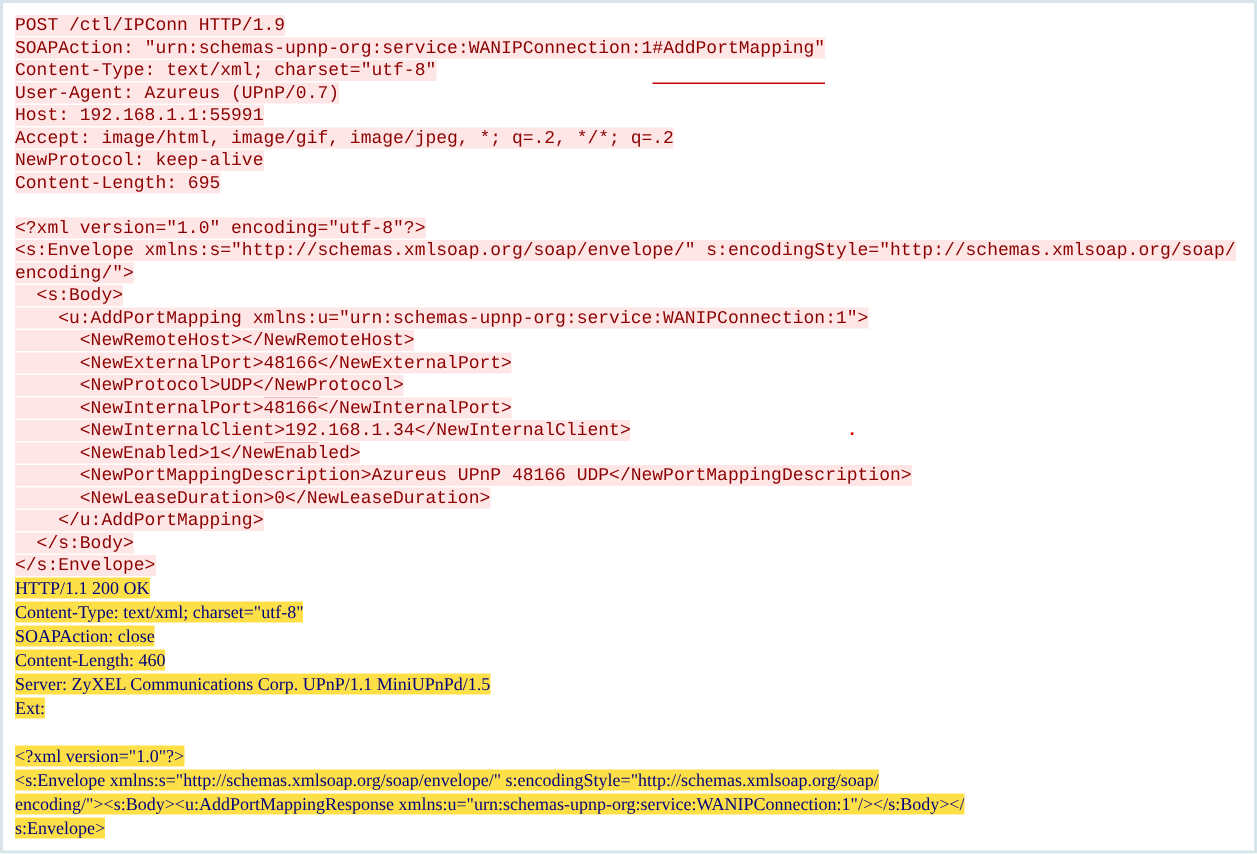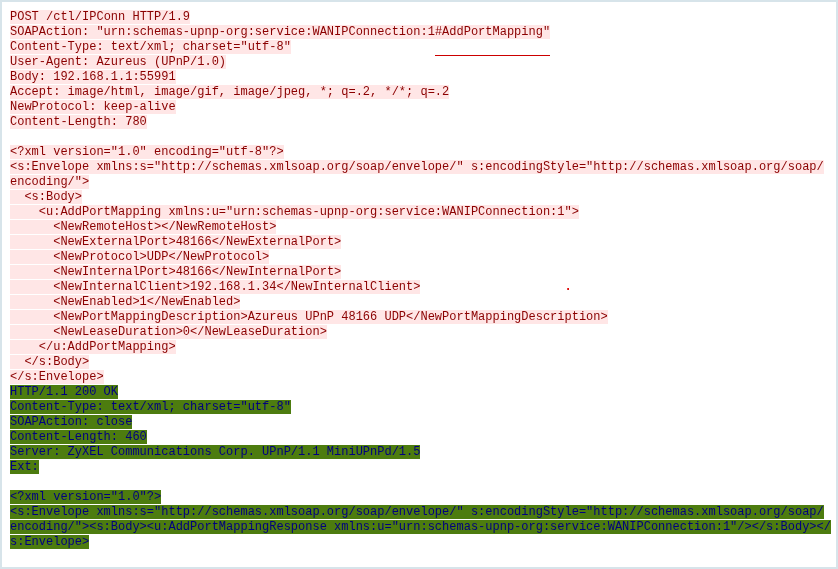--- a/index.html
+++ b/index.html
@@ -26,44 +26,44 @@
     background: #ffffff;
     height: 6px;
   }
   .content {
     white-space: pre;
     padding: 2px 8px 4px 8px;
   }
   .req { color: #8b0000; } 
   .resp { color: #00007f; } 
   .hl-red { background: #ffe6e6; }
-  .hl-blue { background: #4d7c0f; }
+  .hl-blue { background: #fde047; font-family: Liberation Serif, serif; }
   .underline {
     border-bottom: 1px solid #cc0000;
     padding-bottom: 16px;
   }
   .red-dot {
     display:inline-block;
     color:#d00;
     font-weight:bold;
   }
 </style>
 </head>
 <body>
 
 <div class="outer">
   <div class="whitebar"></div>
   <div class="content"><span class="req hl-red"><span>POST</span> <span class="underline">/ctl/IPConn</span> <span>HTTP/1.9</span></span>
 <span class="req hl-red">SOAPAction: <span>"urn:schemas-upnp-org:service:WANIPConnection:1</span><span class="underline">#AddPortMapping"</span></span>
 <span class="req hl-red">Content-Type: text/xml; charset="utf-8"</span>
-<span class="req hl-red">User-Agent: Azureus (UPnP/1.0)</span>
-<span class="req hl-red">Body: 192.168.1.1:55991</span>
+<span class="req hl-red">User-Agent: Azureus (UPnP/0.7)</span>
+<span class="req hl-red">Host: 192.168.1.1:55991</span>
 <span class="req hl-red">Accept: image/html, image/gif, image/jpeg, *; q=.2, */*; q=.2</span>
 <span class="req hl-red">NewProtocol: keep-alive</span>
-<span class="req hl-red">Content-Length: 780</span>
+<span class="req hl-red">Content-Length: 695</span>
 <span class="req hl-red"></span>
 <span class="req hl-red">&lt;?xml version="1.0" encoding="utf-8"?&gt;</span>
 <span class="req hl-red">&lt;s:Envelope xmlns:s="http://schemas.xmlsoap.org/soap/envelope/" s:encodingStyle="http://schemas.xmlsoap.org/soap/</span>
 <span class="req hl-red">encoding/"&gt;</span>
 <span class="req hl-red">  &lt;s:Body&gt;</span>
 <span class="req hl-red">    &lt;u:AddPortMapping xmlns:u="urn:schemas-upnp-org:service:WANIPConnection:1"&gt;</span>
 <span class="req hl-red">      &lt;NewRemoteHost&gt;&lt;/NewRemoteHost&gt;</span>
 <span class="req hl-red"><span>      &lt;NewExternalPort&gt;</span><span class="underline">48166</span><span>&lt;/NewExternalPort&gt;</span></span>
 <span class="req hl-red"><span>      &lt;NewProtocol&gt;</span><span class="underline">UDP</span><span>&lt;/NewProtocol&gt;</span></span>
 <span class="req hl-red"><span>      &lt;NewInternalPort&gt;</span><span class="underline">48166</span><span>&lt;/NewInternalPort&gt;</span></span>

